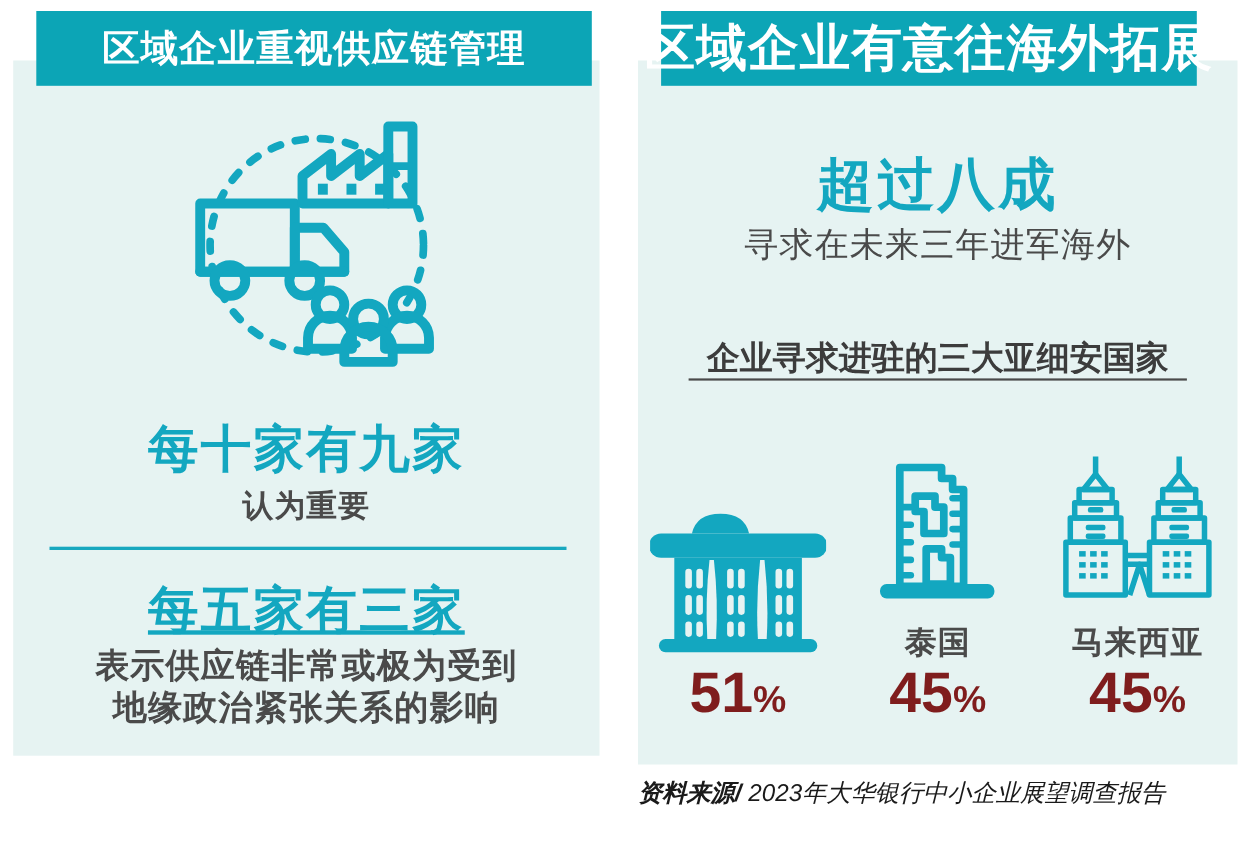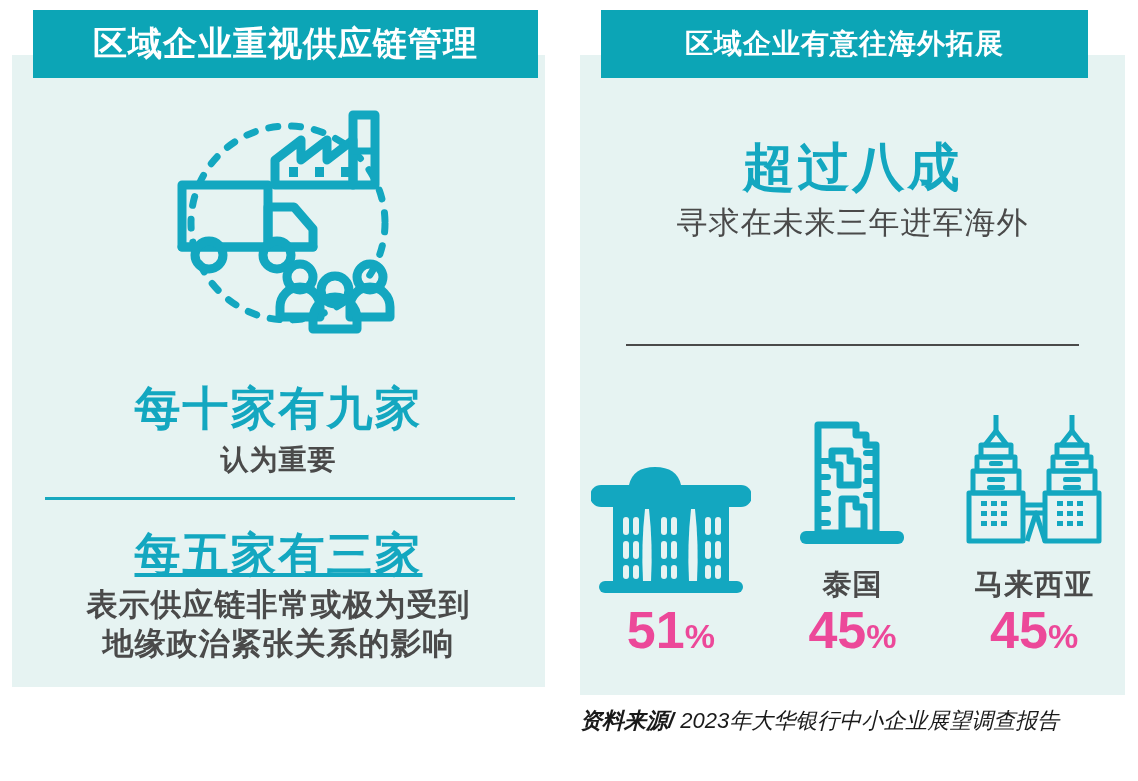--- a/index.html
+++ b/index.html
@@ -24,21 +24,21 @@
     background:#0ca5b6;
     display:flex;
     align-items:center;
     justify-content:center;
     color:#ffffff;
     font-weight:bold;
     letter-spacing:1px;
     white-space:nowrap;
   }
   #left-panel-header  { left:33px;  top:10px; width:505px; height:68px; font-size:34px; }
-  #right-panel-header { left:601px; top:10px; width:487px; height:68px; font-size:28px; }
+  #right-panel-header { left:601px; top:10px; width:487px; height:68px; font-size:46px; }
 
   
   #supply-chain-icon {
     position:absolute; left:160px; top:105px; width:250px; height:230px;
   }
   .big-teal {
     position:absolute;
     color:#13a7c0;
     font-weight:bold;
     text-align:center;
@@ -87,21 +87,21 @@
   }
   .country-col {
     display:flex; flex-direction:column; align-items:center; width:170px;
   }
   .country-icon { height:150px; display:flex; align-items:flex-end; justify-content:center; }
   .country-name {
     color:#4a4a4a; font-size:29px; font-weight:bold; margin-top:10px; letter-spacing:1px;
     white-space:nowrap;
   }
   .country-value {
-    color:#ec4899; font-size:52px; font-weight:bold; line-height:1.05; margin-top:-2px;
+    color:#7f1d1d; font-size:52px; font-weight:bold; line-height:1.05; margin-top:-2px;
     white-space:nowrap;
   }
   .country-value .pct { font-size:34px; }
 
   
   #source-note {
     position:absolute; left:580px; top:705px; width:540px;
     font-size:22px; font-style:italic; color:#1a1a1a; line-height:31px;
   }
   #source-note .src-label { font-weight:bold; font-style:italic;margin-top:40px; }
@@ -164,20 +164,21 @@
   </div>
 
   <div class="panel-bg" id="right-panel-bg"></div>
 
   <div class="panel-header" id="right-panel-header">区域企业有意往海外拓展</div>
 
   <div class="big-teal" id="overseas-headline">超过八成</div>
 
   <div class="sub-dark" id="overseas-sub">寻求在未来三年进军海外</div>
 
+  <div id="asean-heading">企业寻求进驻的三大亚细安国家</div>
   <div id="asean-heading-underline"></div>
 
   <div id="country-row">
 
     <div class="country-col">
       <div class="country-icon">
         <svg viewBox="0 0 160 150" width="160" height="150">
           <g fill="#13a7c0">
 
             <path d="M10 30 h140 a11 11 0 0 1 0 22 h-140 a11 11 0 0 1 0 -22 z"></path>

